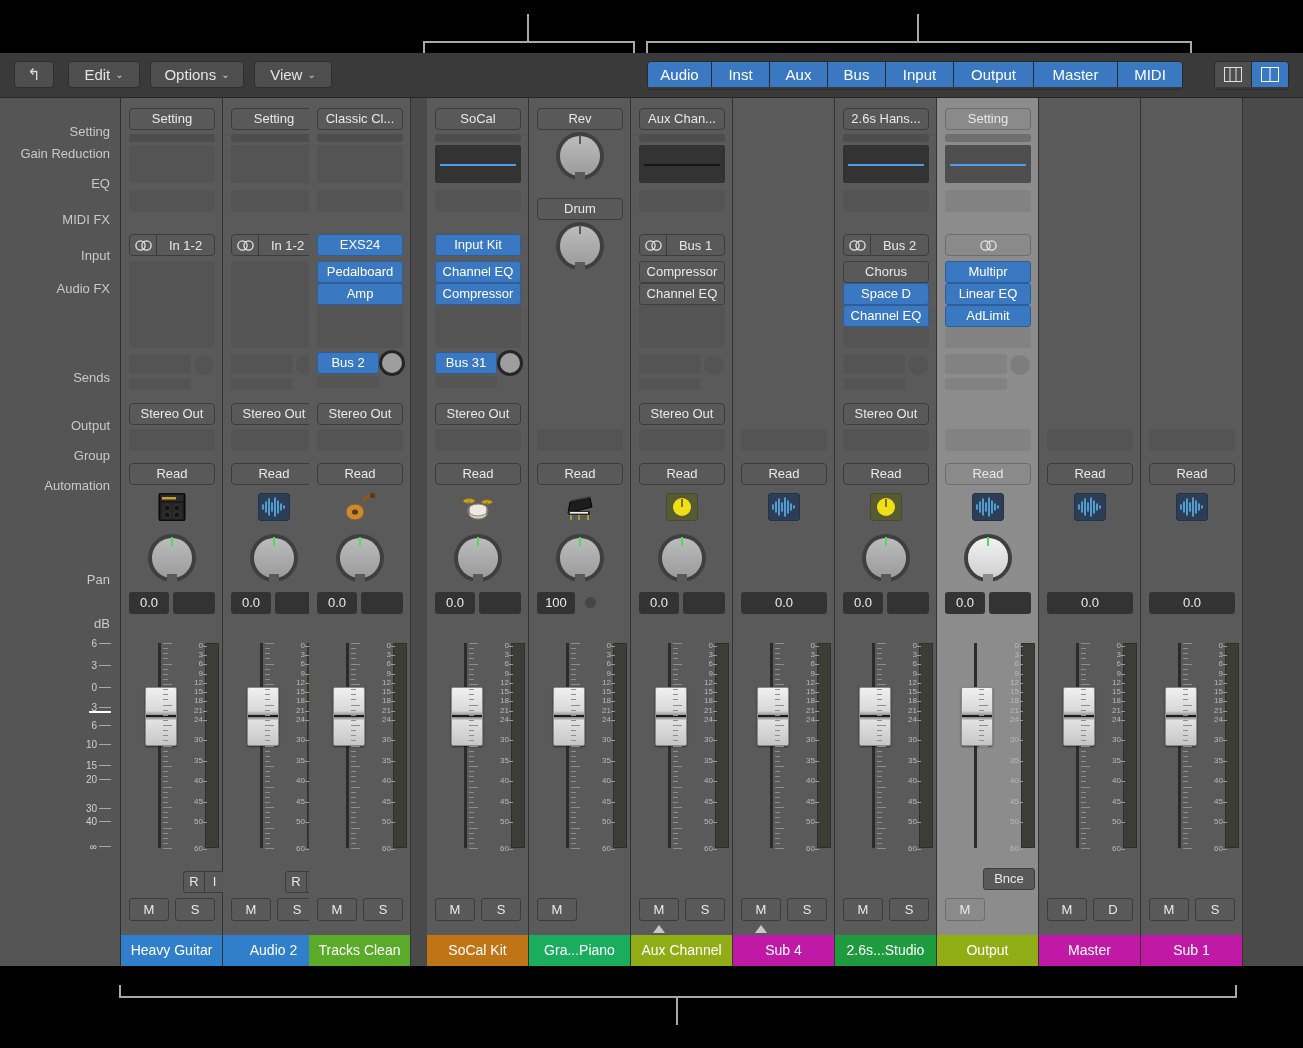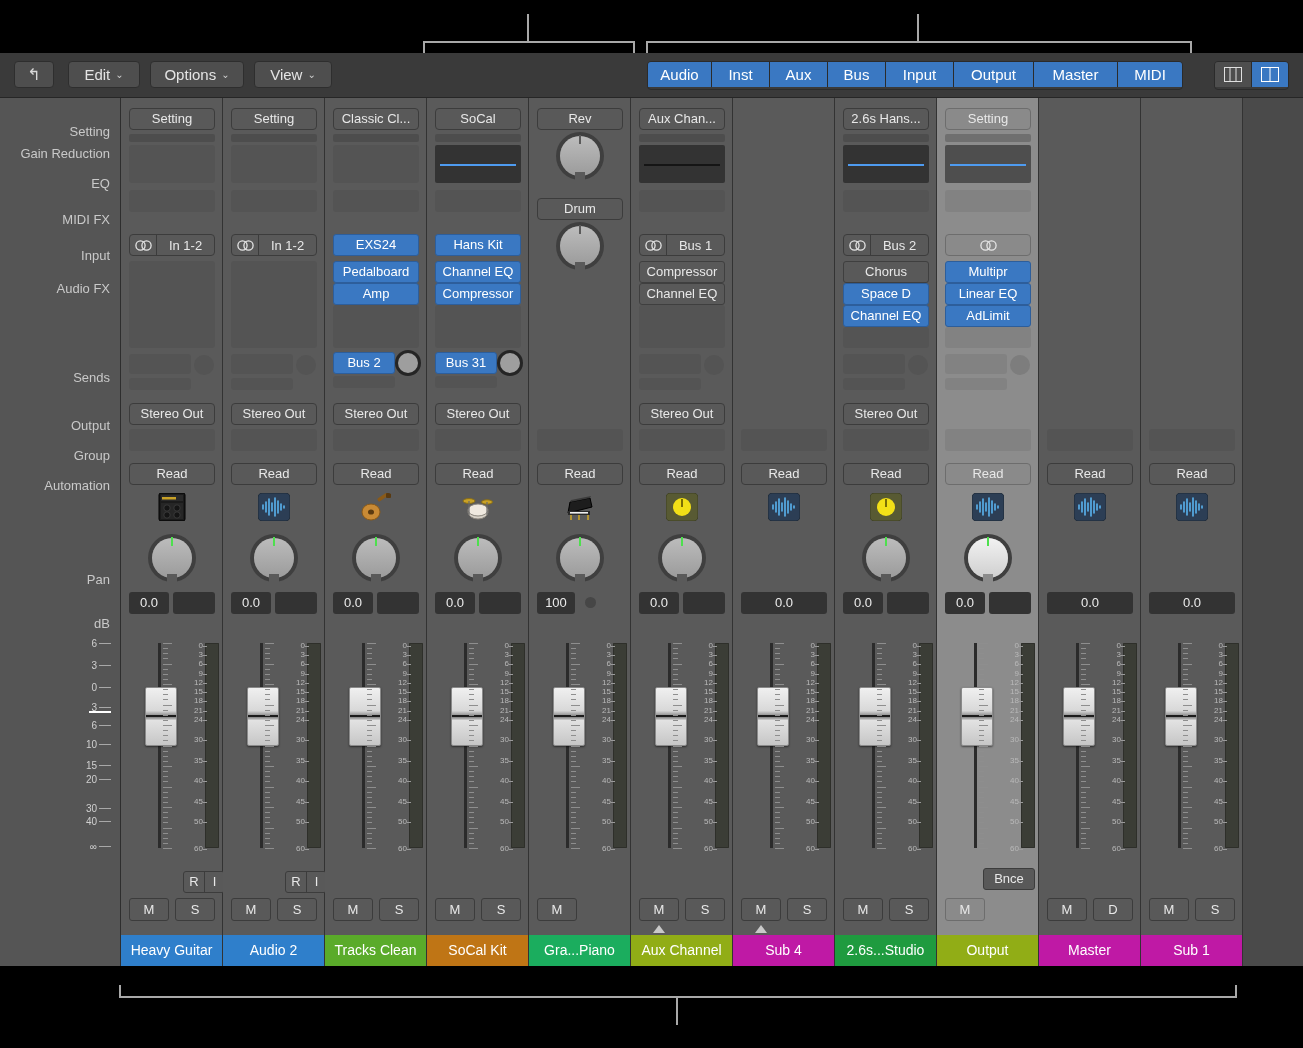--- a/index.html
+++ b/index.html
@@ -497,21 +497,21 @@
               <i style="top:205.95px;"></i>
             </div>
             <div class="ri" style="left:62px;top:773px;width:40px;">
               <div style="width:20px;">R</div>
               <div style="width:19px;">I</div>
             </div>
             <div class="mini" style="left:8px;top:800px;width:40px;height:23px;line-height:21px;">M</div>
             <div class="mini" style="left:54px;top:800px;width:40px;height:23px;line-height:21px;">S</div>
             <div class="nameplate" style="background:#2f7fcb;">Audio 2</div>
           </div>
-          <div class="strip" style="left: 325px;">
+          <div class="strip" style="left: 309px;">
             <div class="sbtn" style="left:8px;top:10px;width:86px;height:22px;line-height:20px;">Classic Cl...</div>
             <div class="grbar" style="left:8px;top:36px;width:86px;height:8px;"></div>
             <div class="slot" style="left:8px;top:47px;width:86px;height:38px;"></div>
             <div class="slot" style="left:8px;top:92px;width:86px;height:22px;"></div>
             <div class="plug" style="left:8px;top:136px;width:86px;height:22px;line-height:20px;">EXS24</div>
             <div class="plug" style="left:8px;top:163px;width:86px;height:22px;line-height:20px;">Pedalboard</div>
             <div class="plug" style="left:8px;top:185px;width:86px;height:22px;line-height:20px;">Amp</div>
             <div class="slot" style="left:8px;top:207px;width:86px;height:43px;"></div>
             <div class="plug" style="left:8px;top:254px;width:62px;height:22px;line-height:20px;">Bus 2</div>
             <div class="sknob act" style="left:73px;top:255px;"></div>
@@ -615,21 +615,21 @@
             <div class="mini" style="left:54px;top:800px;width:40px;height:23px;line-height:21px;">S</div>
             <div class="nameplate" style="background:#5aab2a;">Tracks Clean</div>
           </div>
           <div class="strip" style="left: 427px;">
             <div class="sbtn" style="left:8px;top:10px;width:86px;height:22px;line-height:20px;">SoCal</div>
             <div class="grbar" style="left:8px;top:36px;width:86px;height:8px;"></div>
             <div class="eqbox" style="left:8px;top:47px;width:86px;height:38px;">
               <div class="eqline"></div>
             </div>
             <div class="slot" style="left:8px;top:92px;width:86px;height:22px;"></div>
-            <div class="plug" style="left:8px;top:136px;width:86px;height:22px;line-height:20px;">Hans Kit</div>
+            <div class="plug" style="left:8px;top:136px;width:86px;height:22px;line-height:20px;">Input Kit</div>
             <div class="plug" style="left:8px;top:163px;width:86px;height:22px;line-height:20px;">Channel EQ</div>
             <div class="plug" style="left:8px;top:185px;width:86px;height:22px;line-height:20px;">Compressor</div>
             <div class="slot" style="left:8px;top:207px;width:86px;height:43px;"></div>
             <div class="plug" style="left:8px;top:254px;width:62px;height:22px;line-height:20px;">Bus 31</div>
             <div class="sknob act" style="left:73px;top:255px;"></div>
             <div class="slot" style="left:8px;top:278px;width:62px;height:12px;"></div>
             <div class="sbtn" style="left:8px;top:305px;width:86px;height:22px;line-height:20px;">Stereo Out</div>
             <div class="slot" style="left:8px;top:331px;width:86px;height:22px;"></div>
             <div class="sbtn" style="left:8px;top:365px;width:86px;height:22px;line-height:20px;">Read</div>
             <div class="icontile" style="left:35px;top:395px;"><svg width="32" height="28" viewBox="0 0 32 28">

